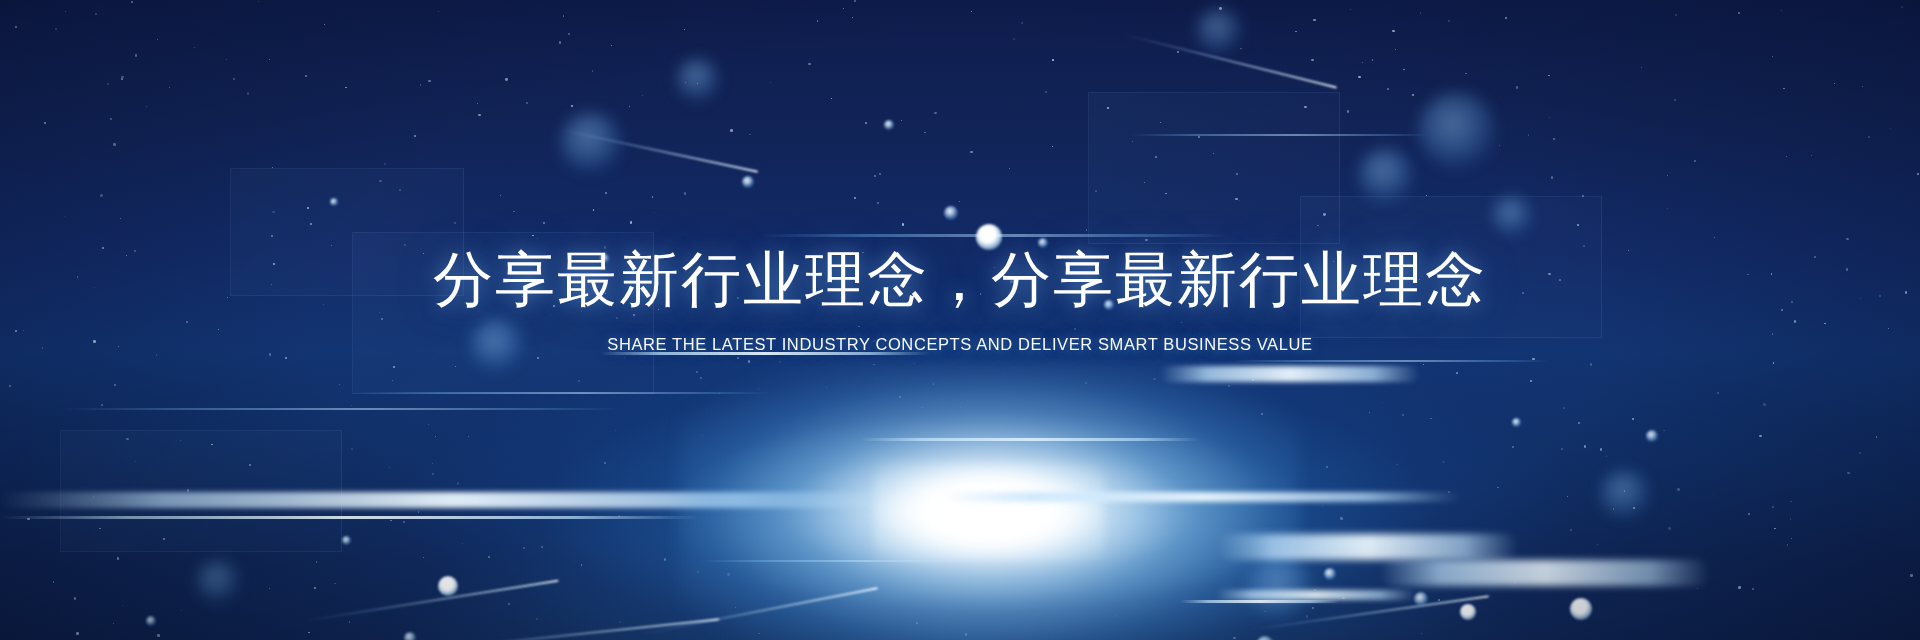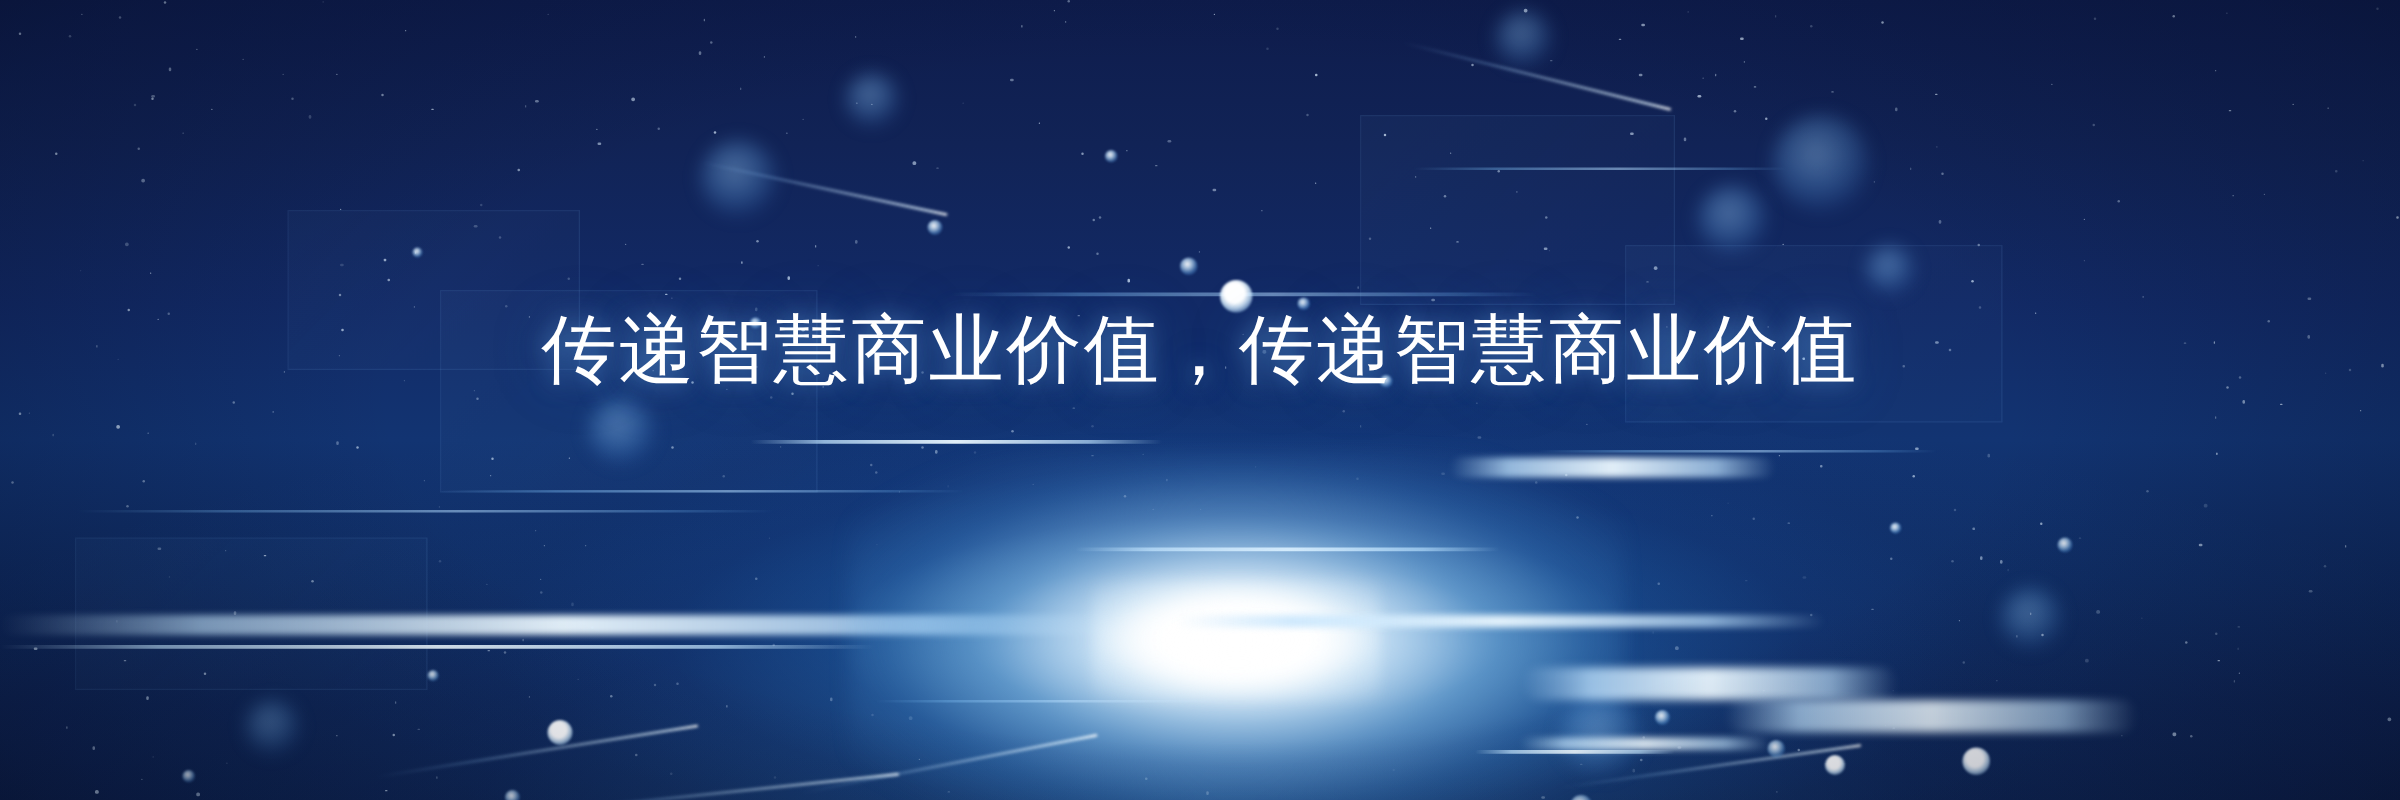--- a/index.html
+++ b/index.html
@@ -671,16 +671,17 @@
       <i class="dot" style="left:1666.9px;top:208.0px;width:1.4px;height:1.4px;opacity:0.27;"></i>
       <i class="dot" style="left:1550.9px;top:176.2px;width:2.5px;height:2.5px;opacity:0.37;"></i>
       <i class="dot" style="left:392.3px;top:380.2px;width:0.9px;height:0.9px;opacity:0.50;"></i>
       <i class="dot" style="left:619.2px;top:620.8px;width:1.8px;height:1.8px;opacity:0.13;"></i>
       <i class="dot" style="left:1530.1px;top:380.2px;width:1.9px;height:1.9px;opacity:0.65;"></i>
     </div>
 
   <div class="layer vignette"></div>
 
   <div class="text-block">
-    <h1 class="headline">传递智慧商业价值，传递智慧商业价值</h1>
+    <h1 class="headline">分享最新行业理念，分享最新行业理念</h1>
+    <p class="subline">SHARE THE LATEST INDUSTRY CONCEPTS AND DELIVER SMART BUSINESS VALUE</p>
   </div>
 
 </div>
 
 </body></html>

